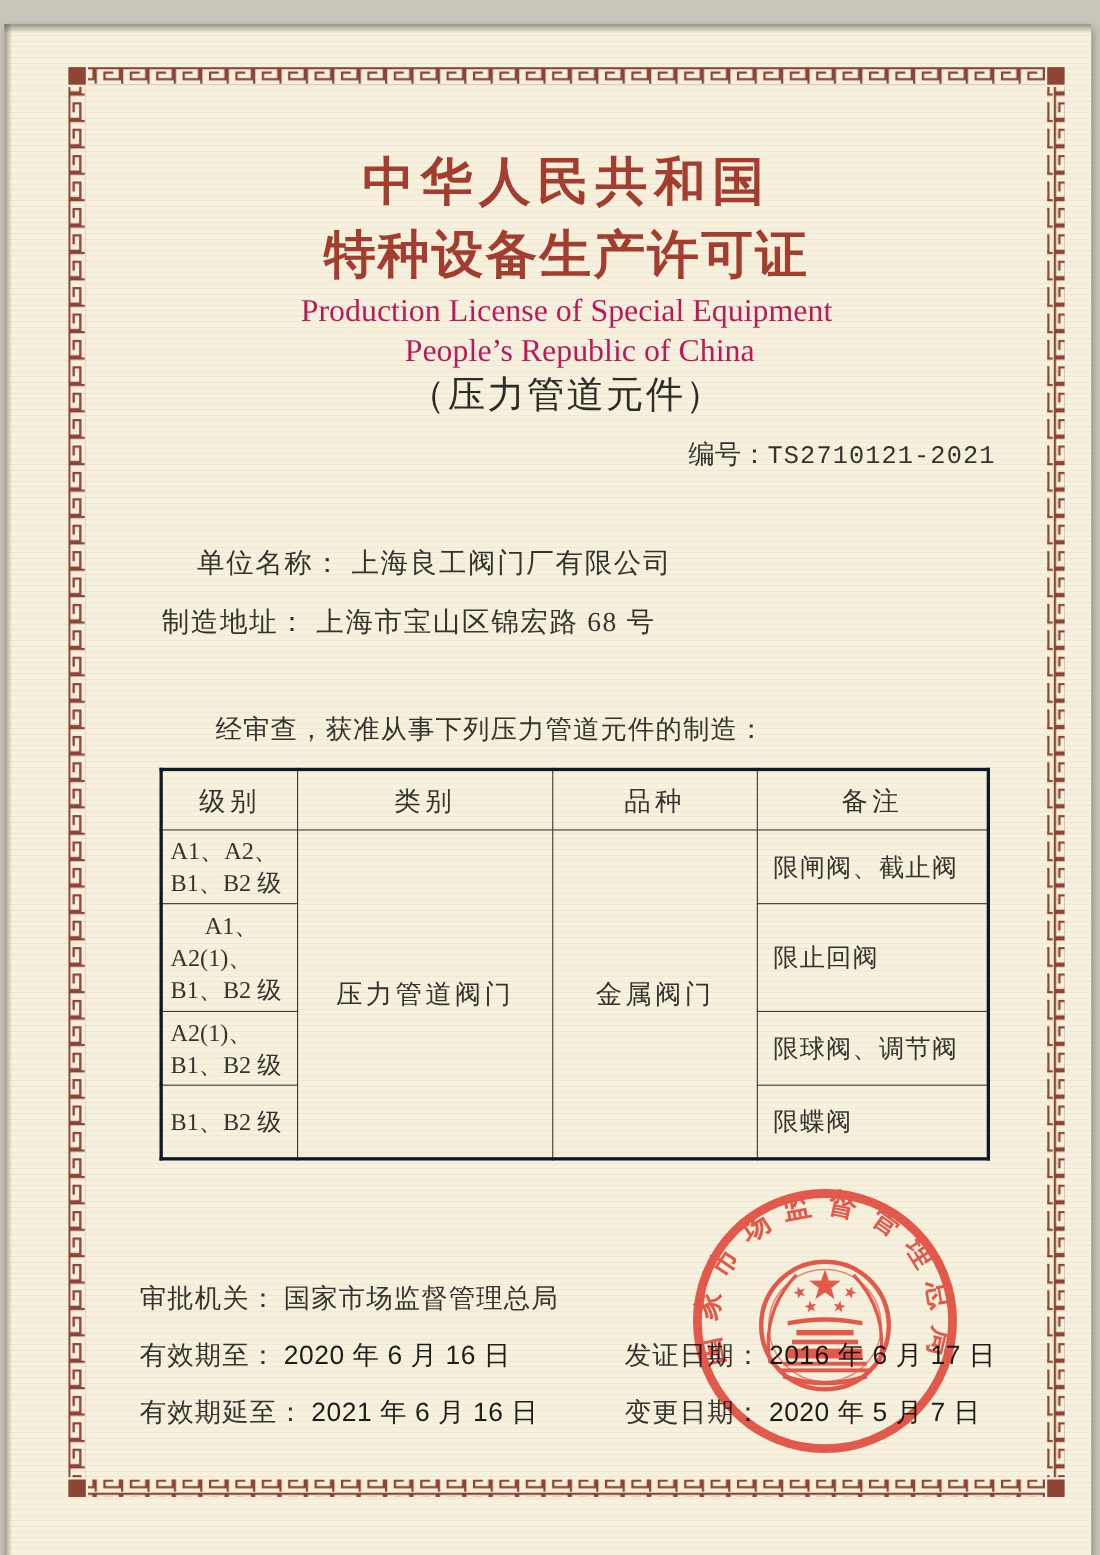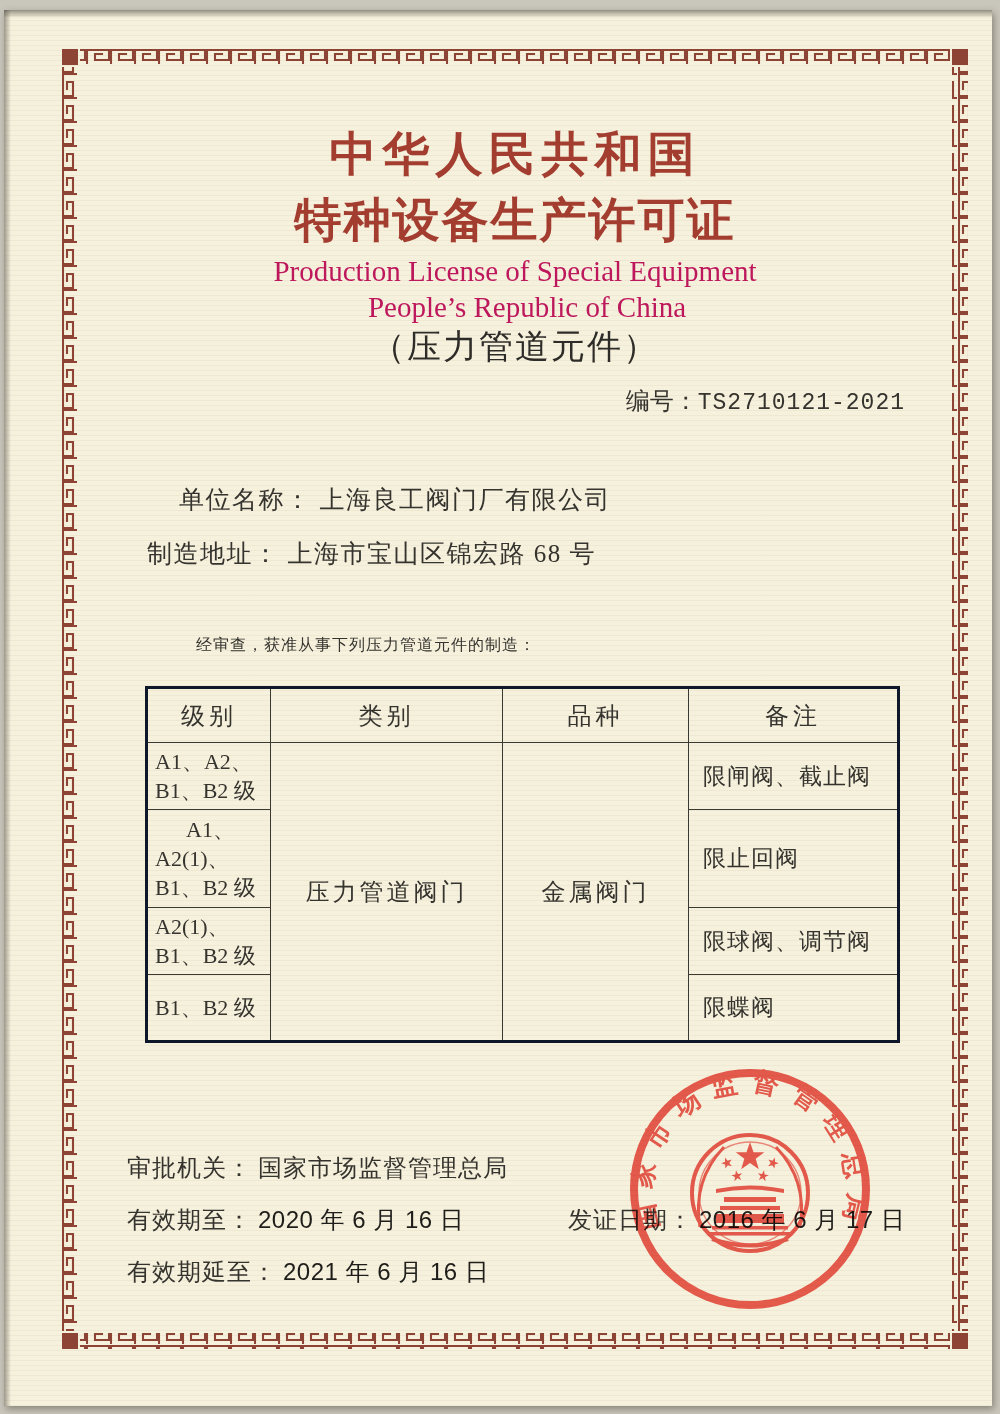--- a/index.html
+++ b/index.html
@@ -3,21 +3,21 @@
 <meta charset="utf-8">
 <style>
   * { margin:0; padding:0; box-sizing:border-box; }
   html,body { width:1000px; height:1414px; }
   body {
     background:#c9c6bc;
     font-family:"Liberation Serif","DejaVu Serif",serif;
     position:relative;
     overflow:hidden;
   }
-  .page { position:absolute; left:0; top:4px; width:1000px; height:1248px; }
+  .page { position:absolute; left:0; top:16px; width:1000px; height:1248px; }
   .paper {
     position:absolute; left:4px; top:6px; width:988px; height:1396px;
     background:
       repeating-linear-gradient(180deg, rgba(205,193,165,.18) 0 1px, rgba(0,0,0,0) 1px 5px),
       #f6f1dd;
     box-shadow:2px 3px 7px rgba(60,55,45,.45);
   }
   .edge-top { position:absolute; left:0; top:0; width:100%; height:8px;
     background:linear-gradient(180deg, rgba(70,66,58,.55), rgba(70,66,58,0)); }
   .edge-left { position:absolute; left:0; top:0; width:7px; height:100%;
@@ -36,21 +36,21 @@
 
   .serial { position:absolute; top:381px; left:0; width:905px; text-align:right;
     color:#35332e; font-size:24px; }
   .serial .mono { font-family:"Liberation Mono","DejaVu Sans Mono",monospace; font-size:23px; letter-spacing:1px; }
 
   .field { position:absolute; left:147px; color:#35332e; font-size:25px; letter-spacing:1.5px; }
   .f-company { top:479px;margin-left:32px; }
   .f-address { top:533px; }
   .field .val { margin-left:8px; }
 
-  .statement { position:absolute; left:196px; top:631px; color:#35332e; font-size:16px; letter-spacing:1px; }
+  .statement { position:absolute; left:196px; top:631px; color:#35332e; font-size:24px; letter-spacing:1px; }
 
   table.grant {
     position:absolute; left:145px; top:682px; width:752px;
     border-collapse:collapse; table-layout:fixed;
     color:#35332e;
   }
   table.grant td, table.grant th {
     border:1.5px solid #3a3833; font-weight:normal; vertical-align:middle;
   }
   table.grant { border:3px solid #0f172a; }
@@ -169,20 +169,23 @@
     <span>审批机关：</span><span class="val">国家市场监督管理总局</span>
   </div>
   <div class="foot fl r2">
     <span>有效期至：</span><span class="num">2020 年 6 月 16 日</span>
   </div>
   <div class="foot fl r3">
     <span>有效期延至：</span><span class="num">2021 年 6 月 16 日</span>
   </div>
   <div class="foot fr r2">
     <span>发证日期：</span><span class="num">2016 年 6 月 17 日</span>
+  </div>
+  <div class="foot fr r3">
+    <span>变更日期：</span><span class="num">2020 年 5 月 7 日</span>
   </div>
 
   <svg class="seal" viewBox="0 0 260 260" xmlns="http://www.w3.org/2000/svg">
     <defs>
       <polygon id="star5" fill="#e8392f" points="0,-10 2.35,-3.24 9.51,-3.09 3.8,1.24 5.88,8.09 0,4 -5.88,8.09 -3.8,1.24 -9.51,-3.09 -2.35,-3.24"></polygon>
       <path id="sealArc" d="M 42 173 A 98 98 0 1 1 218 173" fill="none"></path>
     </defs>
     <g opacity="0.92">
       <circle cx="130" cy="130" r="116" fill="none" stroke="#e8392f" stroke-width="8"></circle>
       <text font-size="26" fill="#e8392f" style="letter-spacing:13px">

